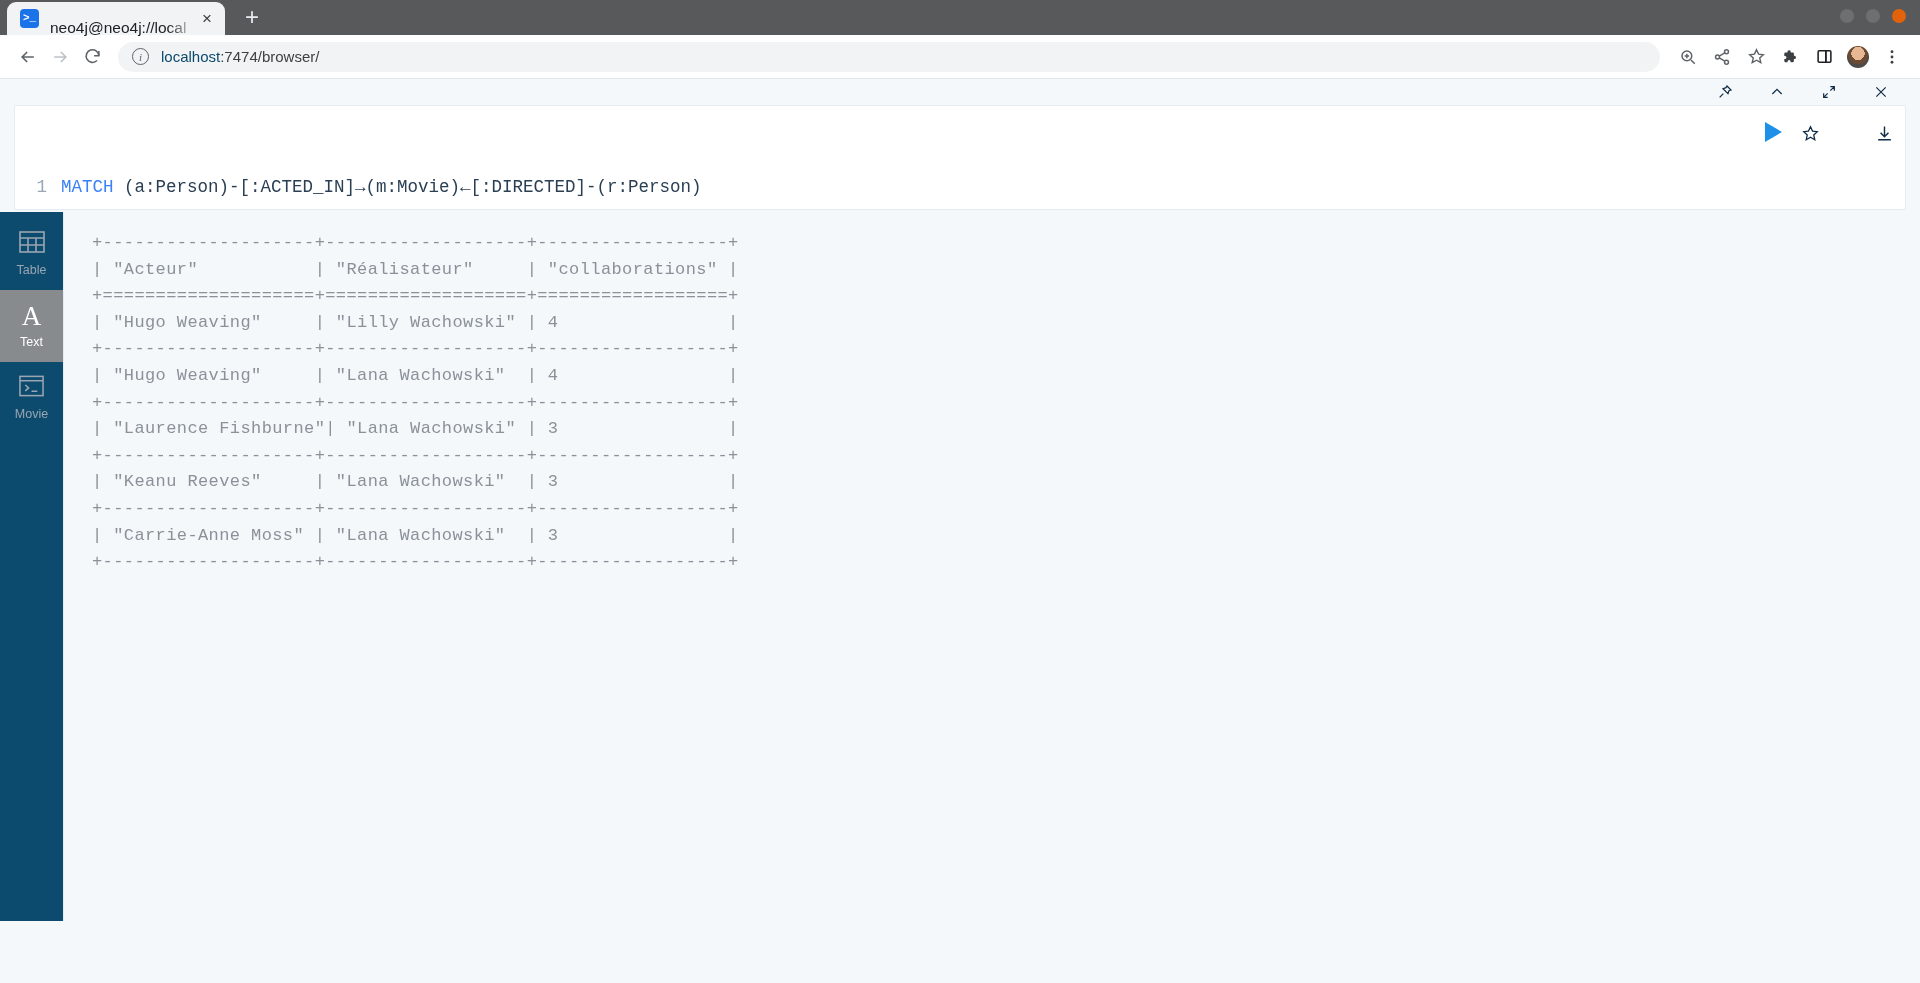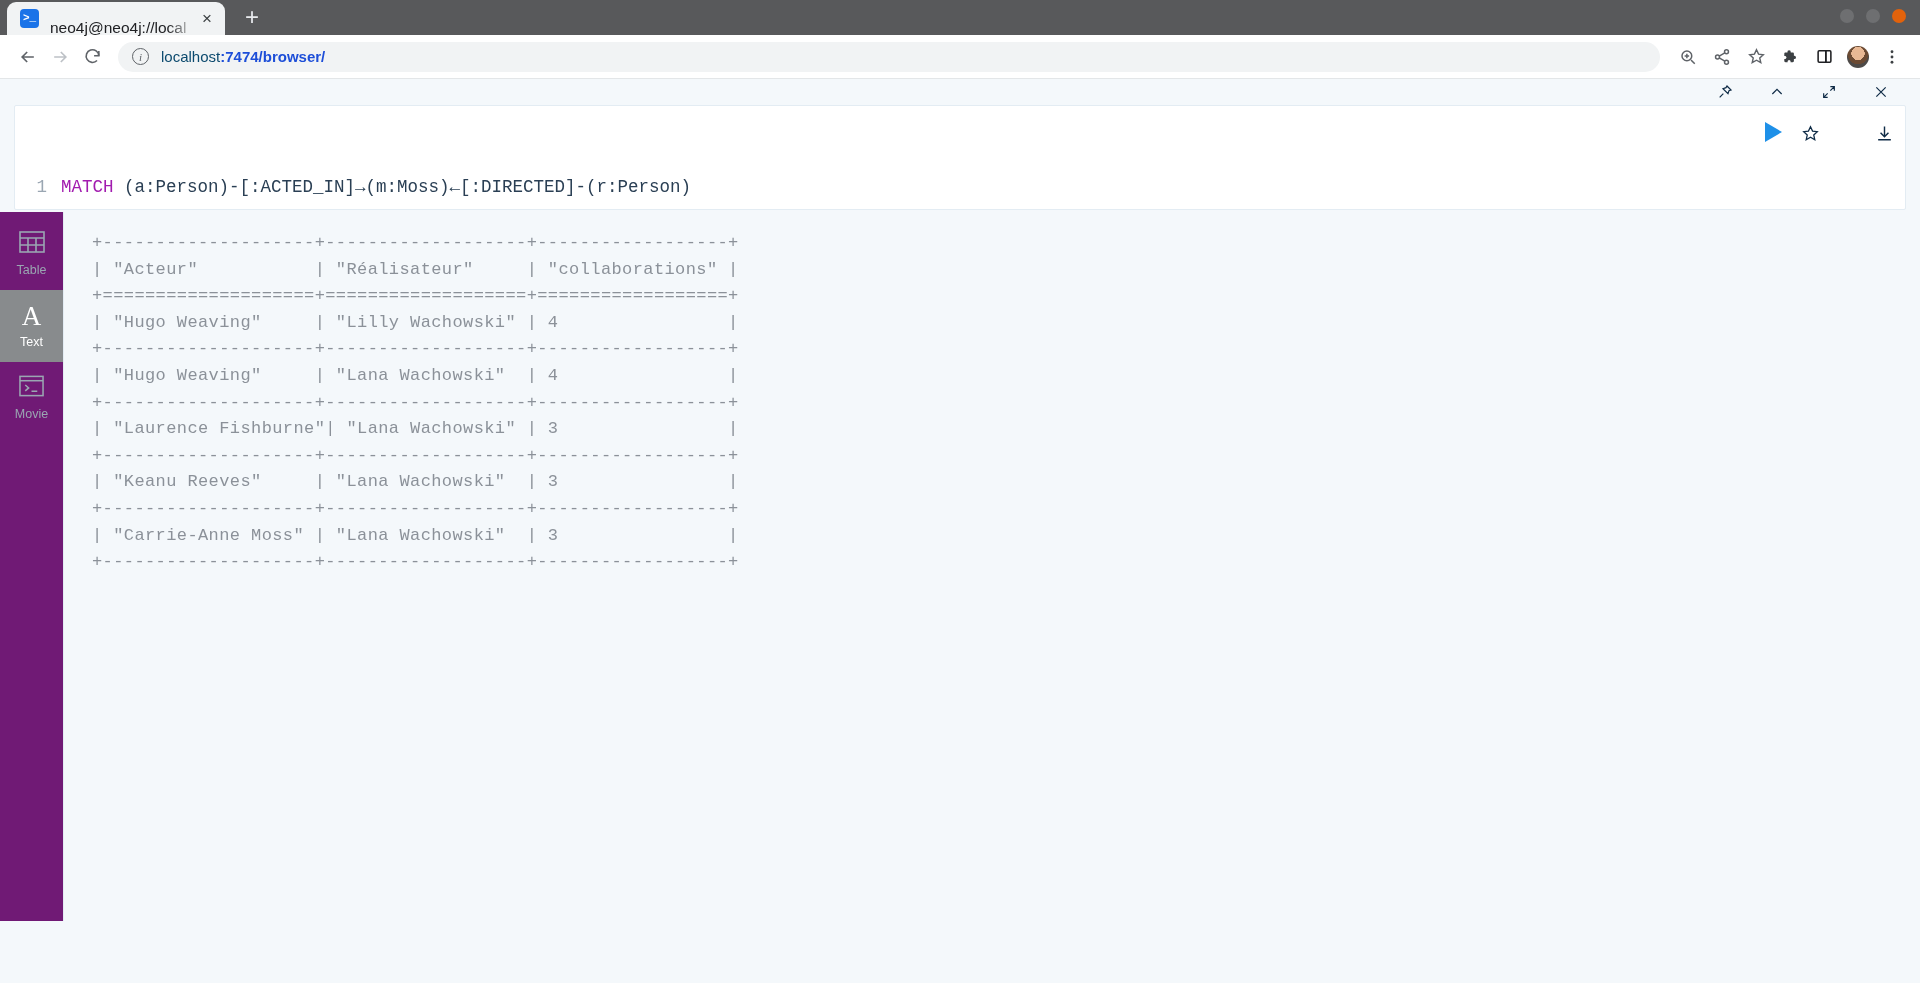--- a/index.html
+++ b/index.html
@@ -105,21 +105,21 @@
     font-family: "Liberation Serif", serif;
     flex: 0 0 auto;
   }
   .omni-url {
     margin-left: 12px;
     font-size: 15px;
     color: #202124;
     white-space: nowrap;
   }
   .omni-url .host { color: #0c4a6e; }
-  .omni-url .path { color: #1d4ed8; font-weight: bold; }
+  .omni-url .path { color: #404040; }
   .tb-right { display: flex; align-items: center; gap: 2px; margin-left: 4px; }
   .avatar {
     width: 22px; height: 22px; border-radius: 50%;
     background: radial-gradient(circle at 50% 34%, #e8b894 0 36%, #6b4a33 37% 58%, #4d4a48 59% 100%);
   }
 
   
   #app {
     width: 1920px;
     height: 904px;
@@ -163,21 +163,21 @@
   }
   .code-line { display: flex; }
   .ln {
     width: 46px;
     text-align: right;
     color: #9aa6b2;
     padding-right: 14px;
     flex: 0 0 auto;
     -webkit-user-select: none;
   }
-  .kw  { color: #a21caf; }
+  .kw  { color: #3b82f6; }
   .fn  { color: #7f9a1e; }
   .id  { color: #2a3f54; }
   .num { color: #2a3f54; background: #cdeaf7; }
 
   .editor-actions {
     position: absolute;
     top: 0; right: 0;
     width: 160px; height: 100%;
     display: flex;
     align-items: flex-start;
@@ -197,21 +197,21 @@
   .results {
     position: absolute;
     top: 133px; left: 0; right: 0; bottom: 62px;
     background: #f4f8fb;
   }
   .viewsidebar {
     position: absolute;
     top: 0; left: 0;
     width: 64px;
     bottom: 0;
-    background: #701a75;
+    background: #0c4a6e;
     border-right: 1px solid #e3ecf3;
     padding-top: 6px;
   }
   .view-item {
     height: 72px;
     display: flex;
     flex-direction: column;
     align-items: center;
     justify-content: center;
     gap: 6px;
@@ -377,21 +377,21 @@
     <div class="eb-icon">
       <svg width="16" height="16" viewBox="0 0 24 24" fill="none" stroke="#0f2b46" stroke-width="1.8">
         <path d="M5 5l14 14M19 5L5 19"></path>
         </svg>
     </div>
   </div>
 
   <div class="editor">
     <div class="editor-code">
       <div class="code-line">
-        <span class="ln">1</span><span class="kw">MATCH</span><span class="id"> (a:Person)-[:ACTED_IN]→(m:Moss)←[:DIRECTED]-(r:Person)</span>
+        <span class="ln">1</span><span class="kw">MATCH</span><span class="id"> (a:Person)-[:ACTED_IN]→(m:Movie)←[:DIRECTED]-(r:Person)</span>
       </div>
       <div class="code-line">
         <span class="ln">2</span><span class="kw">RETURN</span><span class="id"> a.name </span><span class="fn">as</span><span class="id"> Acteur, r.name </span><span class="fn">as</span><span class="id"> Réalisateur, </span><span class="fn">count</span><span class="id">(*) </span><span class="fn">AS</span><span class="id"> collaborations</span>
       </div>
       <div class="code-line">
         <span class="ln">3</span><span class="kw">ORDER BY</span><span class="id"> collaborations </span><span class="kw">DESC</span>
       </div>
       <div class="code-line">
         <span class="ln">4</span><span class="kw">LIMIT</span><span class="id"> </span><span class="num">5</span>
       </div>

